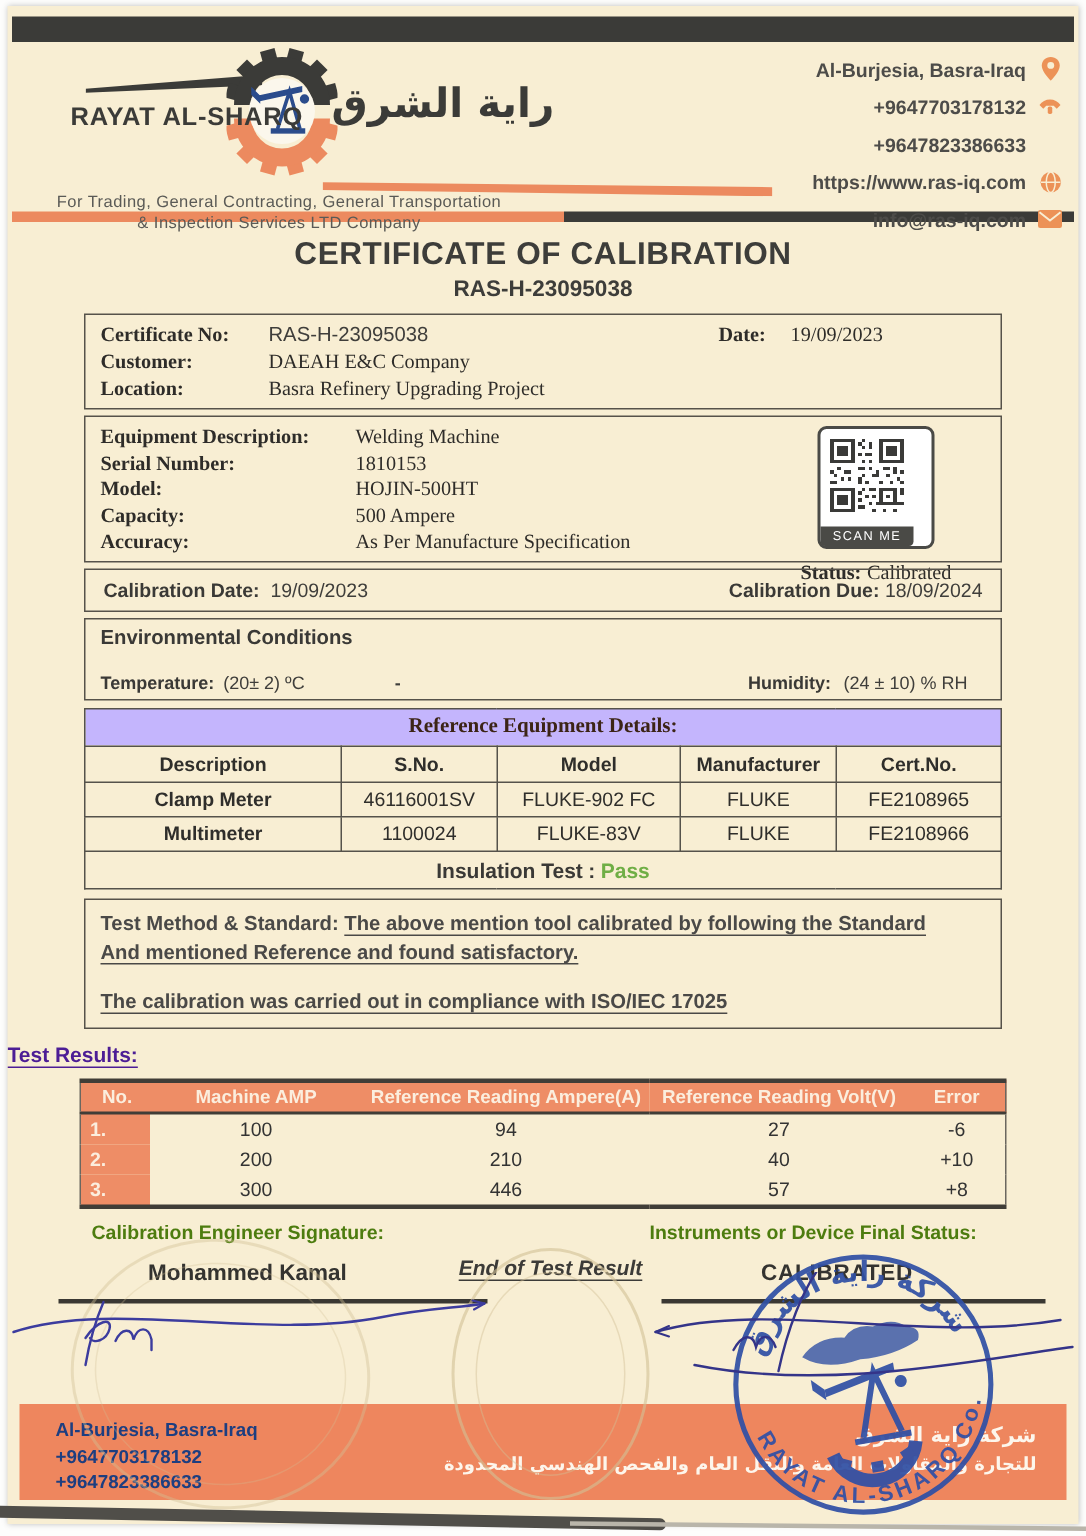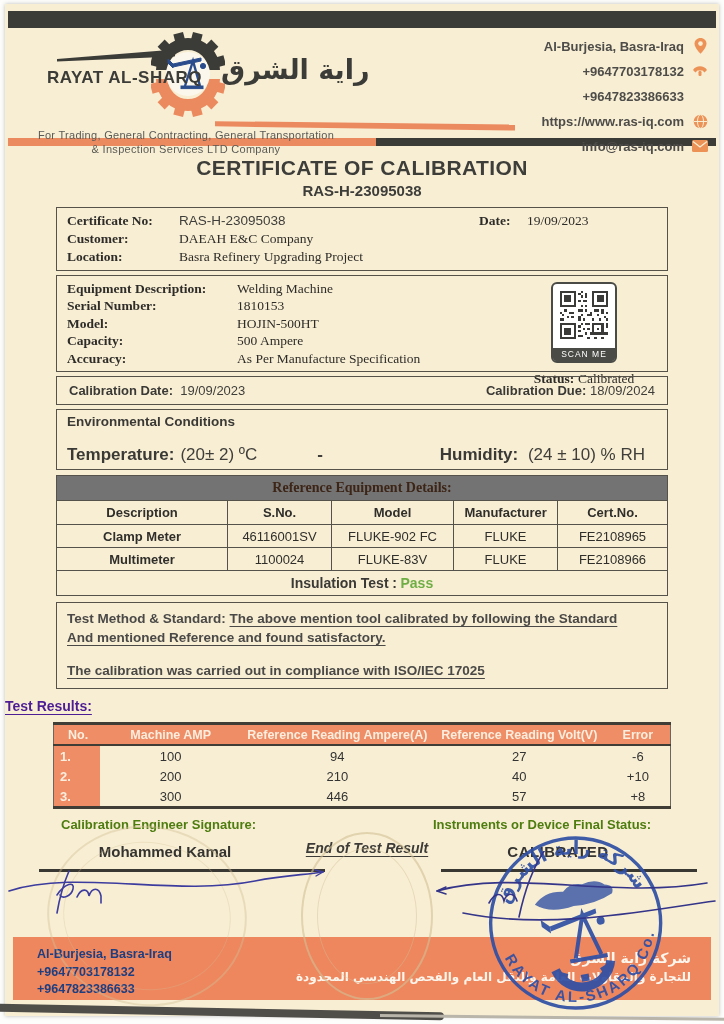--- a/index.html
+++ b/index.html
@@ -43,37 +43,37 @@
   .ci-flex{display:flex;justify-content:space-between;}
   .ci-left .row{display:flex;line-height:18px;}
   .ci-left .row .lbl{width:112px;}
   .ci-right{width:178px;}
   .ci-right .row{display:flex;line-height:18px;}
   .ci-right .row .lbl{width:48px;}
   
   .eq-rows .row{display:flex;line-height:17.5px;align-items:center;}
   .eq-rows .row .lbl{width:170px;}
   .qr-block{position:absolute;right:18px;top:6px;width:130px;text-align:center;}
-  .qr-frame{display:inline-block;background:#fff;border:2px solid #4a4a46;border-radius:6px;padding:2px 2px 0 2px;}
+  .qr-frame{display:inline-block;background:#fff;border:2px solid #4a4a46;border-radius:6px;padding:2px 14px 0 2px;}
   .qr-caption{background:#4a4a46;color:#fff;font-size:8.5px;letter-spacing:1px;padding:1px 0 2px 0;
               border-radius:0 0 3px 3px;margin:0 -2px;}
   .status-line{margin-top:8px;font-size:13.5px;}
   
   .cal-flex{display:flex;justify-content:space-between;font-size:13px;color:#3f3e3b;padding:2px 2px;}
   .sans-lbl{font-weight:bold;color:#3a3936;}
   
   .env-title{font-weight:bold;font-size:13.5px;color:#3a3936;}
-  .env-row{display:flex;align-items:center;font-size:17px;color:#3f3e3b;margin-top:16px;}
+  .env-row{display:flex;align-items:center;font-size:12px;color:#3f3e3b;margin-top:16px;}
   .env-dash{margin-left:60px;font-weight:bold;}
   .env-hum{margin-left:auto;margin-right:12px;}
   
   table{border-collapse:collapse;}
   .ref-table{margin:5px 51px 0 51px;width:612px;font-size:13px;color:#2f2e2b;}
   .ref-table th,.ref-table td{border:1.2px solid #55524b;text-align:center;padding:1px 2px;}
-  .ref-title{background:#737373;font-family:"Liberation Serif",serif;font-weight:bold;font-size:14px;
+  .ref-title{background:#c4b5fd;font-family:"Liberation Serif",serif;font-weight:bold;font-size:14px;
              color:#3c2416;height:22px;}
   .ref-head th{font-weight:bold;font-size:13px;background:#f8eed3;height:21px;}
   .ref-row td{height:20px;}
   .ref-row td:first-child{font-weight:bold;}
   .ins-row td{height:22px;}
   .ins-lbl{font-weight:bold;font-size:14px;color:#3a3936;}
   .ins-pass{font-weight:bold;font-size:14px;color:#6fae45;}
   
   .method-box{font-size:13.5px;color:#4a4947;font-weight:bold;line-height:19px;padding:6px 10px 8px 10px;}
   .u{text-decoration:underline;text-underline-offset:3px;}

